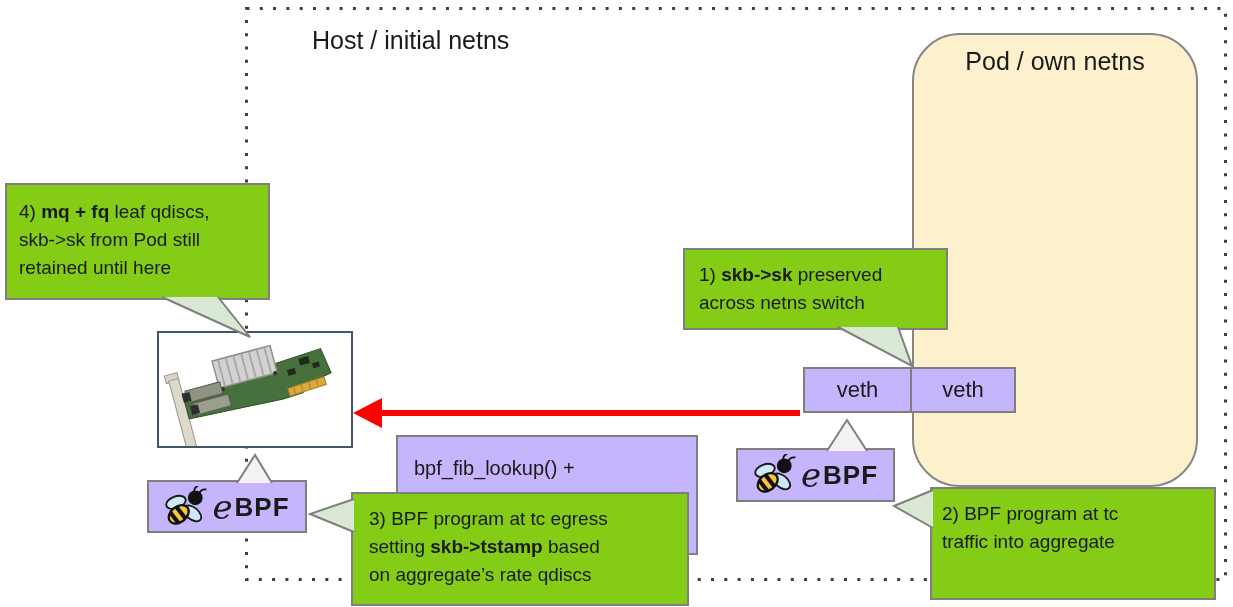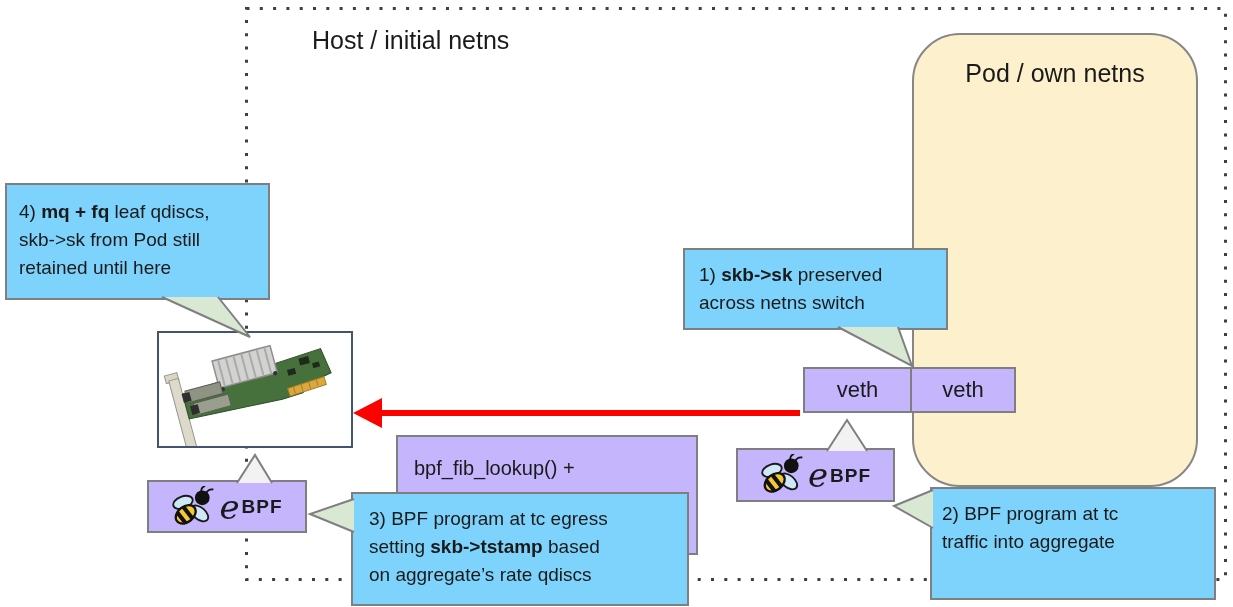--- a/index.html
+++ b/index.html
@@ -8,56 +8,56 @@
     font-family:"Liberation Sans",sans-serif;color:#1a1a1a;background:#ffffff;
   }
   .abs{position:absolute;}
   svg.layer{position:absolute;left:0;top:0;width:1233px;height:607px;pointer-events:none;}
 
   
   #pod{
     left:912px;top:33px;width:286px;height:454px;box-sizing:border-box;
     background:#fdf0cc;border:2px solid #868686;border-radius:48px;
   }
-  #pod-label{width:100%;text-align:center;margin-top:24px;font-size:25px;}
+  #pod-label{width:100%;text-align:center;margin-top:12px;font-size:25px;}
 
   #host-label{left:312px;top:26px;font-size:25px;}
 
   
   .graybox{
     box-sizing:border-box;background:#c4b5fd;border:2px solid #7f7f7f;
   }
   #bpf-helper-box{left:396px;top:435px;width:302px;height:120px;
     font-size:20px;padding:20px 0 0 16px;}
   .veth{display:flex;align-items:center;justify-content:center;font-size:22px;}
   #veth-host{left:803px;top:367px;width:109px;height:46px;}
   #veth-pod{left:910px;top:367px;width:106px;height:46px;}
 
   
   #nic-box{left:157px;top:331px;width:196px;height:117px;box-sizing:border-box;
     background:#ffffff;border:2px solid #44546a;}
 
   
   .callout{
-    box-sizing:border-box;background:#7dd3fc;border:2px solid #7f7f7f;
+    box-sizing:border-box;background:#84cc16;border:2px solid #7f7f7f;
     font-size:19px;line-height:28px;
   }
   .callout .line{white-space:nowrap;}
   .callout b{font-weight:bold;}
   #callout-4{left:5px;top:183px;width:265px;height:117px;padding:13px 0 0 12px;}
   #callout-1{left:683px;top:248px;width:265px;height:82px;padding:11px 0 0 14px;}
   #callout-2{left:930px;top:487px;width:286px;height:113px;padding:11px 0 0 10px;}
   #callout-3{left:351px;top:492px;width:338px;height:114px;padding:11px 0 0 16px;}
 
   
   .ebpf-box{display:flex;align-items:center;justify-content:center;gap:2px;}
   #ebpf-left{left:147px;top:480px;width:160px;height:53px;}
   #ebpf-right{left:736px;top:448px;width:159px;height:54px;}
   .ebpf-e{font-family:"DejaVu Serif",serif;font-style:italic;font-size:34px;line-height:1;}
-  .ebpf-bpf{font-weight:bold;font-size:19px;letter-spacing:1px;line-height:1;}
+  .ebpf-bpf{font-weight:bold;font-size:26px;letter-spacing:1px;line-height:1;}
 </style>
 </head>
 <body>
 
 <div id="canvas">
 
   <div id="pod" class="abs">
     <div id="pod-label">Pod / own netns</div>
   </div>
 

